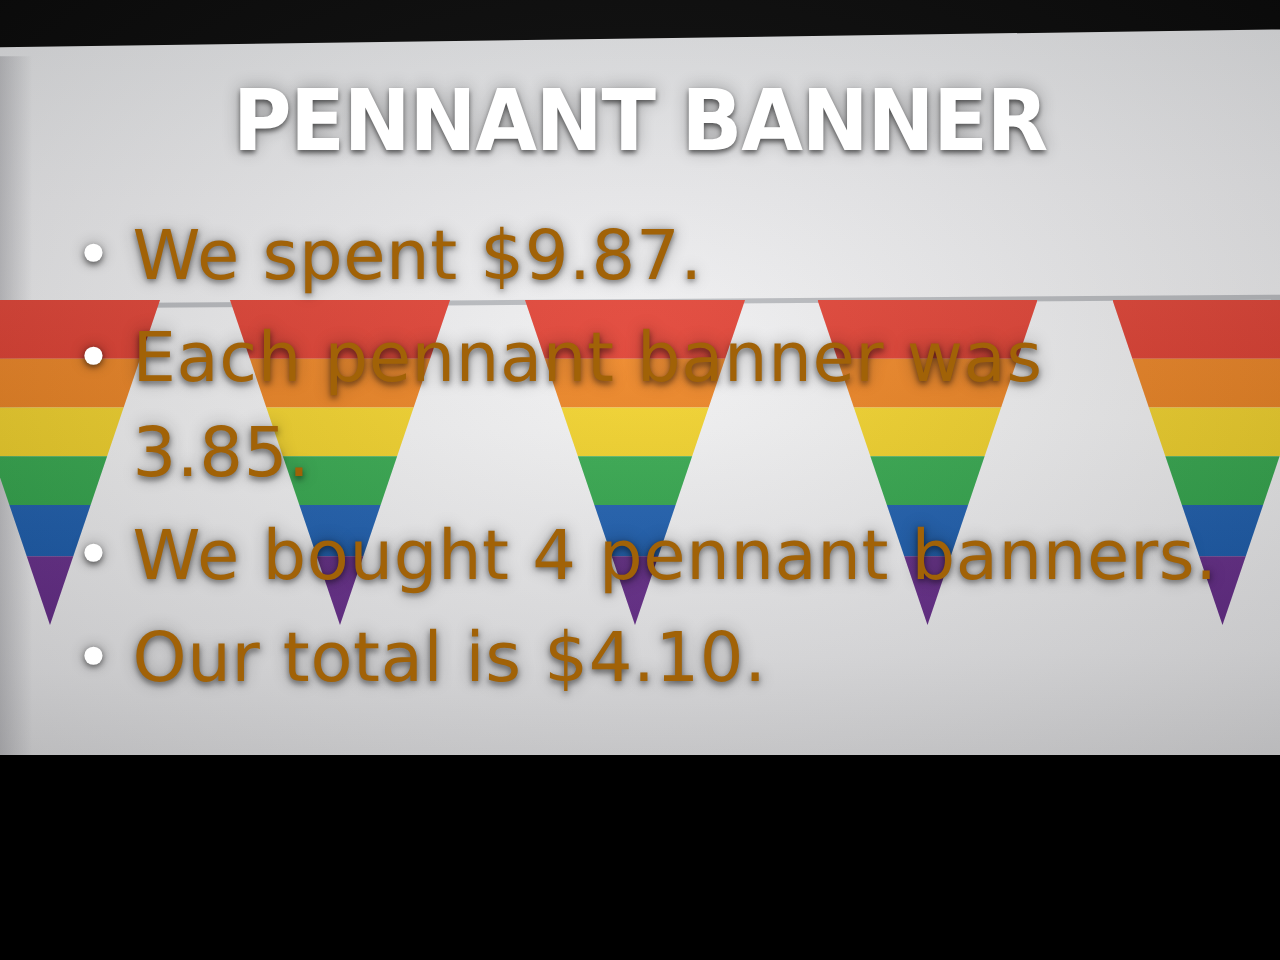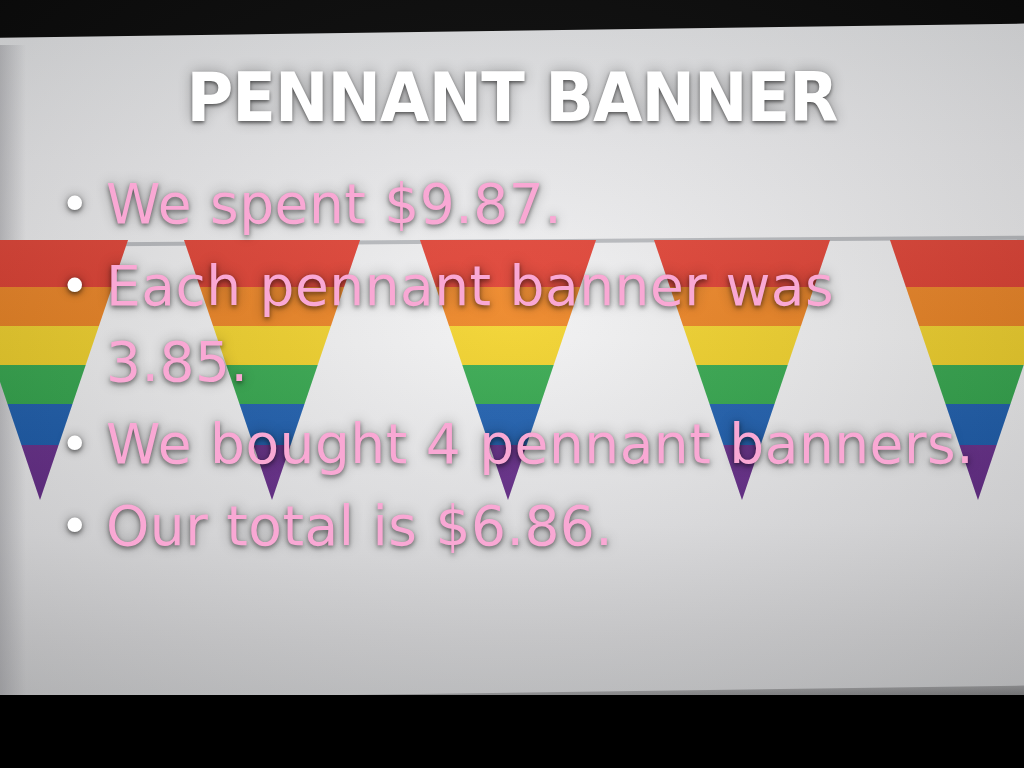--- a/index.html
+++ b/index.html
@@ -10,21 +10,21 @@
   body {
     width: 1024px;
     height: 768px;
     overflow: hidden;
     font-family: "Liberation Sans", sans-serif;
   }
 
   #slide {
     position: relative;
     width: 1024px;
-    height: 695px;
+    height: 604px;
     background: #000000;
     overflow: hidden;
   }
 
   
   .board {
     position: absolute;
     left: -10px;
     top: 38px;
     width: 1044px;
@@ -170,21 +170,21 @@
     text-shadow: 0 2px 5px rgba(0,0,0,0.55), 0 0 12px rgba(0,0,0,0.3);
     text-align: left;
     padding-left: 8px;
   }
   .bullet-text {
     flex: 1 1 auto;
     font-family: "DejaVu Sans", sans-serif;
     font-weight: 400;
     font-size: 55px;
     line-height: 76px;
-    color: #f9a8d4;
+    color: #a16207;
     letter-spacing: 0.5px;
     text-shadow:
       0 2px 5px rgba(0,0,0,0.55),
       0 0 14px rgba(0,0,0,0.32);
   }
 </style>
 </head>
 <body>
 
 <div id="slide">
@@ -254,18 +254,18 @@
       <div class="bullet">
         <div class="bullet-dot">•</div>
         <div class="bullet-text">Each pennant banner was 3.85.</div>
       </div>
       <div class="bullet">
         <div class="bullet-dot">•</div>
         <div class="bullet-text">We bought 4 pennant banners.</div>
       </div>
       <div class="bullet">
         <div class="bullet-dot">•</div>
-        <div class="bullet-text">Our total is $6.86.</div>
+        <div class="bullet-text">Our total is $4.10.</div>
       </div>
     </div>
   </div>
 
 </div>
 
 </body></html>

